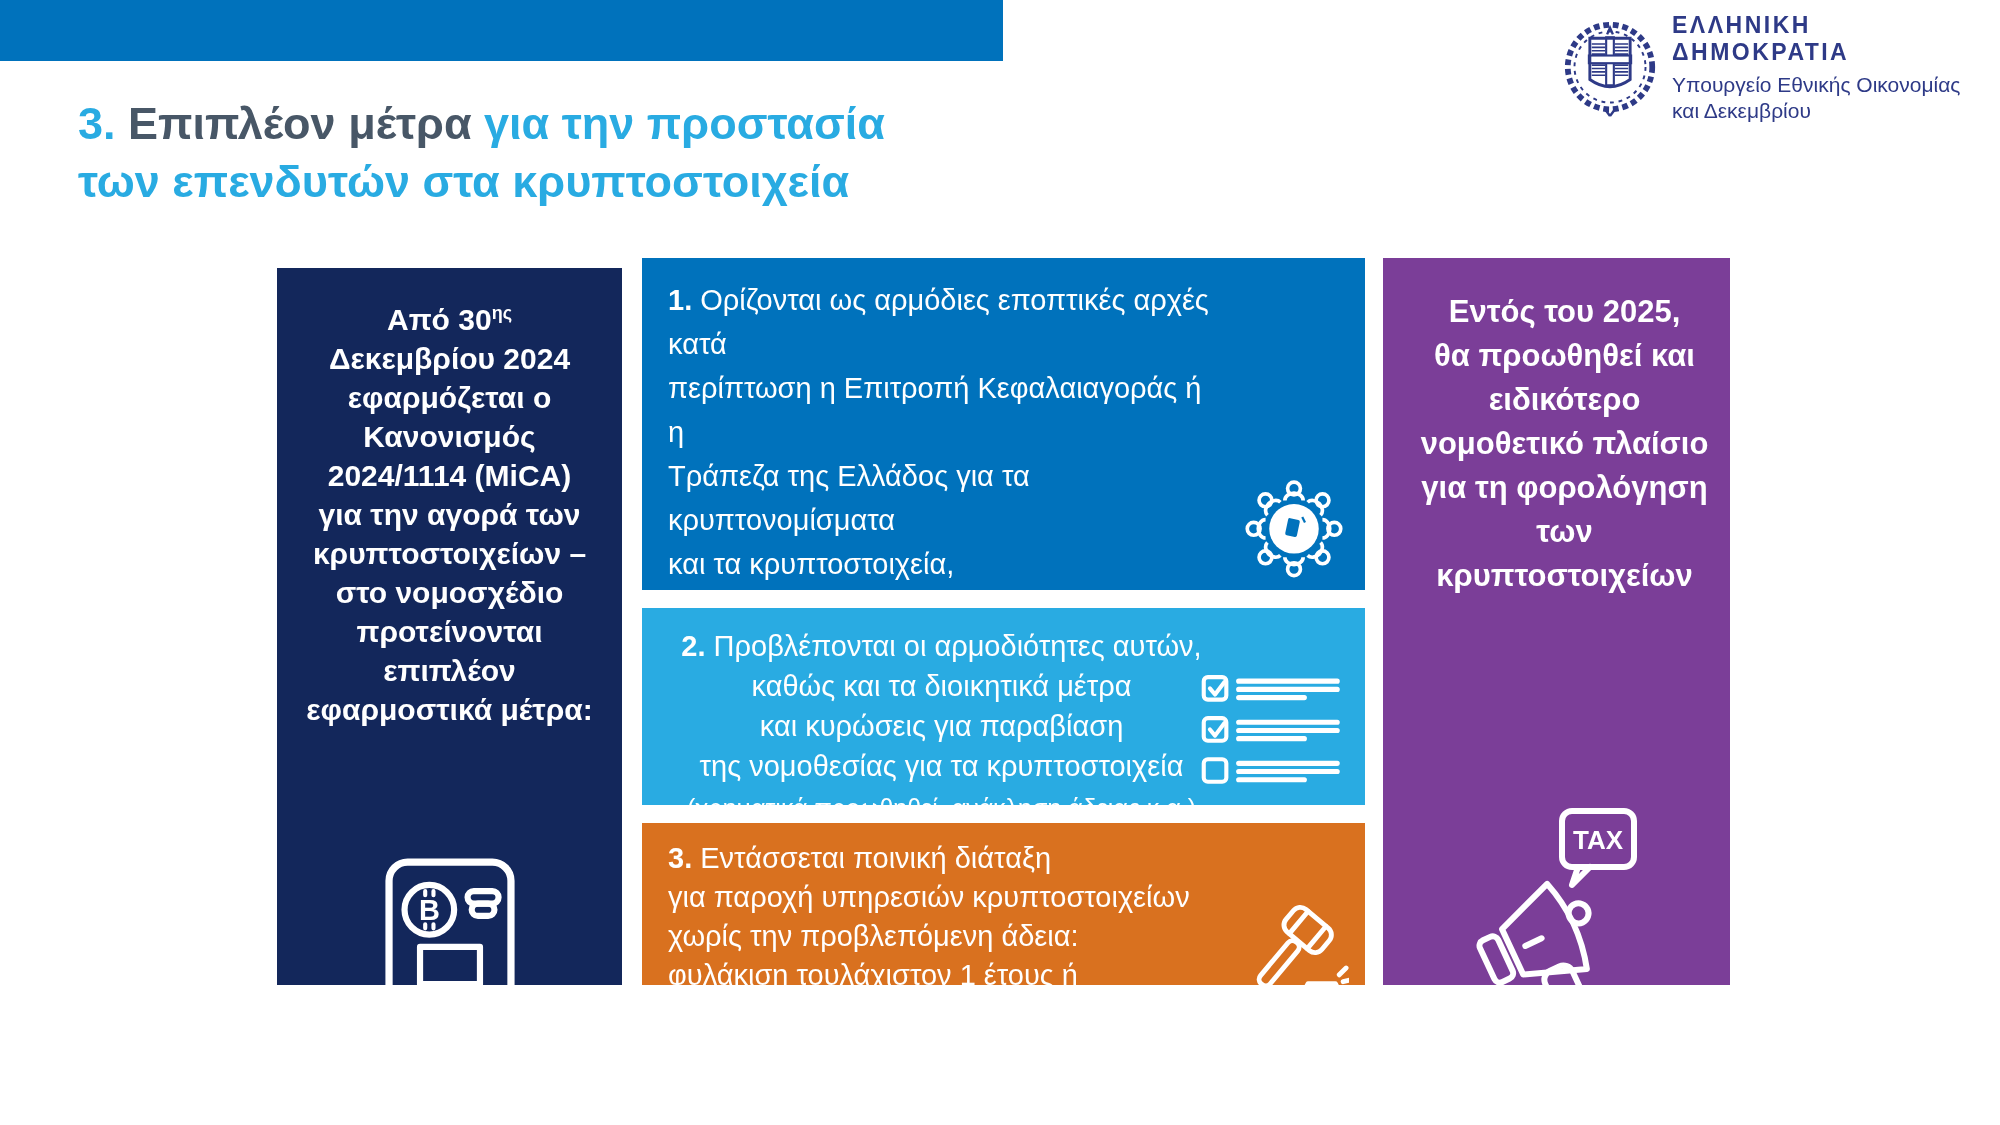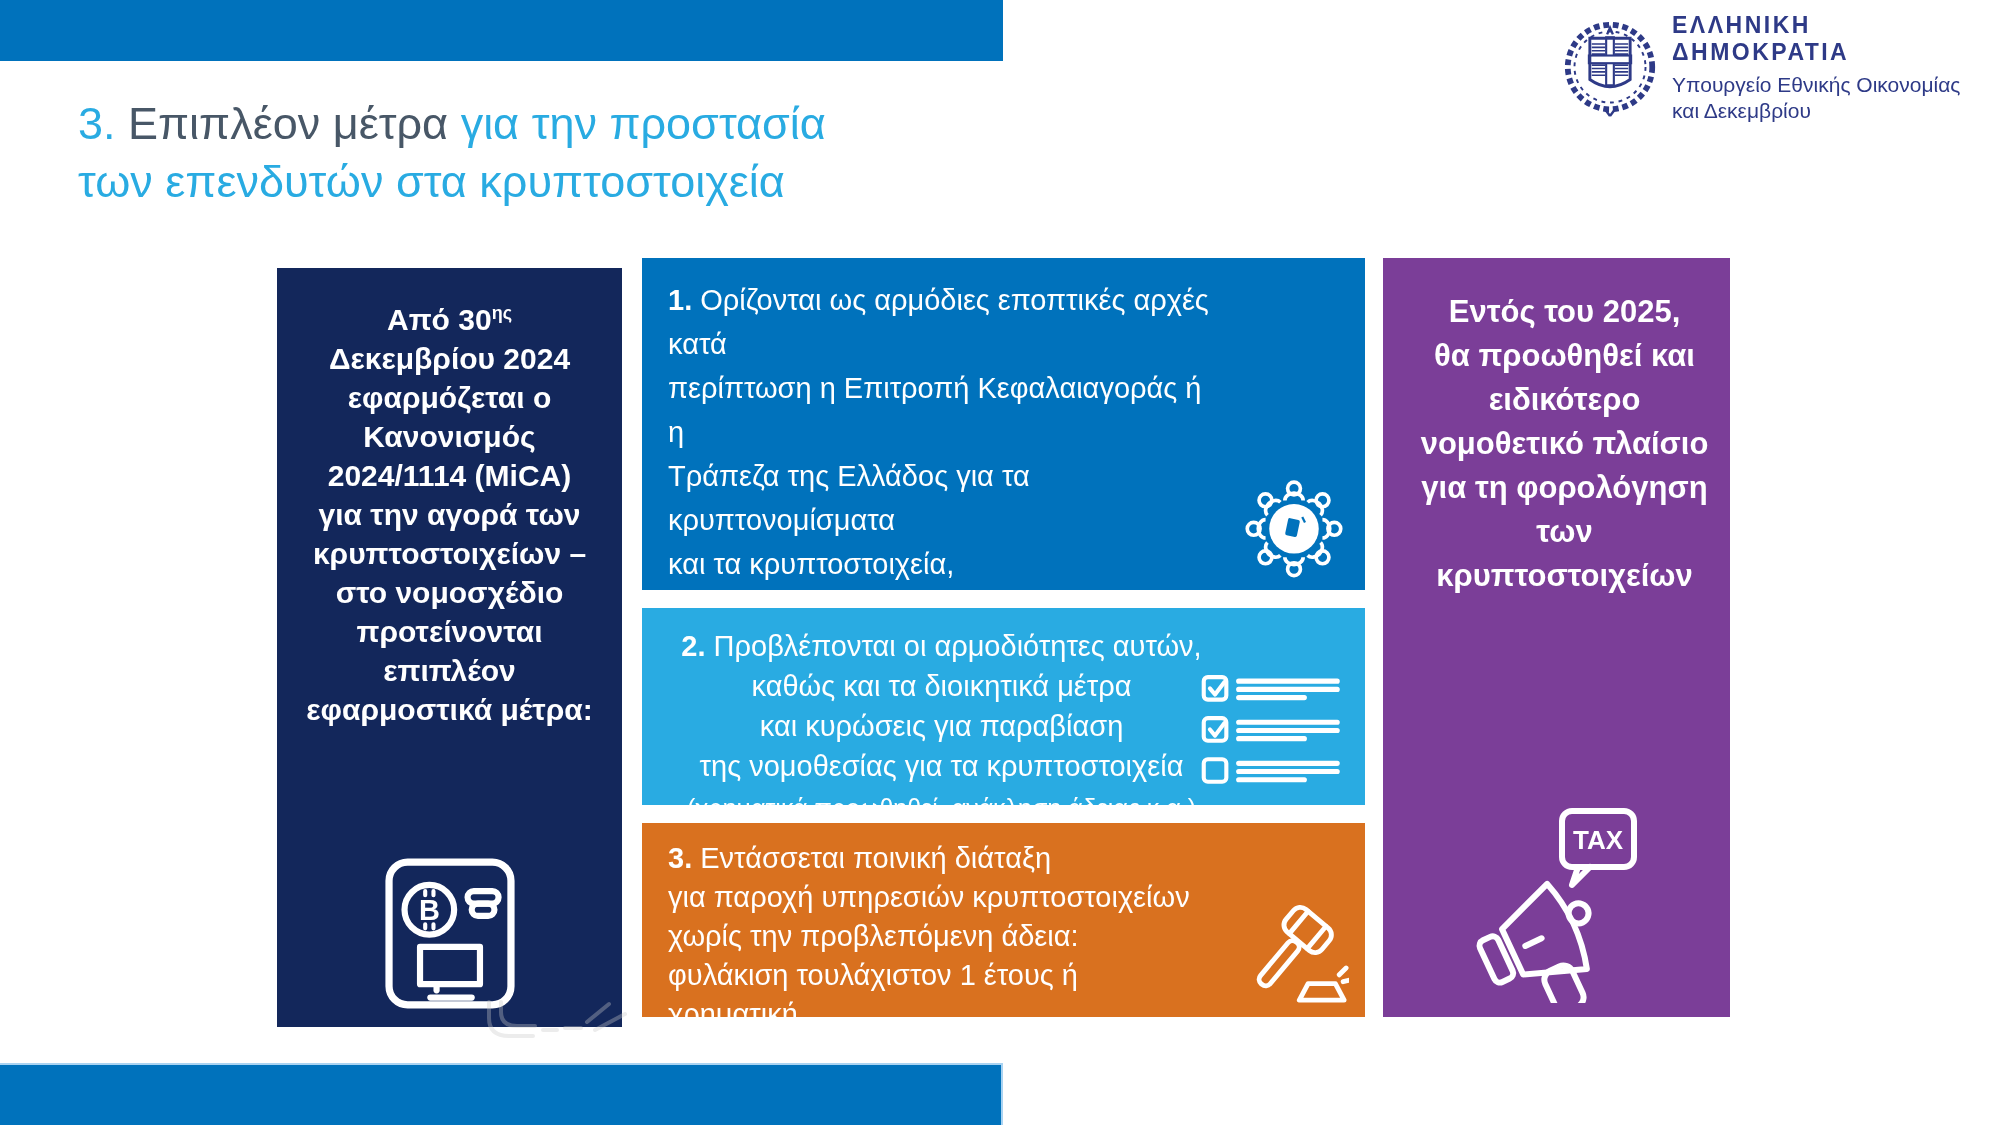--- a/index.html
+++ b/index.html
@@ -1,31 +1,31 @@
 <!DOCTYPE html>
 <html lang="el"><head>
 <meta charset="utf-8">
 <style>
   html,body{margin:0;padding:0;background:#ffffff;}
   .slide{
-    position:relative;width:2000px;height:1125px;background:#ffffff;overflow:hidden;
+    position:relative;width:2000px;height:985px;background:#ffffff;overflow:hidden;
     font-family:"Liberation Sans", sans-serif;
   }
   
   .bar-top{position:absolute;left:0;top:0;width:1003px;height:61px;background:#0072BC;}
   .bar-bottom{position:absolute;left:0;top:1063px;width:1003px;height:62px;background:#0072BC;
               border-top:2px solid #A9D3F2;border-right:2px solid #A9D3F2;box-sizing:border-box;}
   
   .gov-logo{position:absolute;left:1562px;top:10px;width:430px;height:115px;display:flex;align-items:center;gap:14px;}
   .gov-logo svg{flex:0 0 auto;}
   .gov-text{color:#2E3A87;}
   .gov-name{font-weight:bold;font-size:23px;letter-spacing:2.5px;margin-bottom:6px;}
   .gov-ministry{font-size:21px;line-height:26px;}
   
-  .page-title{position:absolute;left:78px;top:95px;width:860px;font-weight:normal;font-size:45px;line-height:58px;}
+  .page-title{position:absolute;left:78px;top:95px;width:860px;font-weight:bold;font-size:45px;line-height:58px;}
   .t-accent{color:#29ABE2;}
   .t-dark{color:#485767;}
   
   .panel{position:absolute;box-sizing:border-box;color:#ffffff;}
   .panel-left{left:277px;top:268px;width:345px;height:759px;background:#13275B;
               text-align:center;font-weight:bold;font-size:30px;line-height:39px;padding:26px 14px 0 14px;}
   .panel-right{left:1383px;top:258px;width:347px;height:759px;background:#7B3E98;
                text-align:center;font-weight:bold;font-size:31px;line-height:44px;padding:32px 20px 0 36px;}
   .panel-1{left:642px;top:258px;width:723px;height:332px;background:#0072BC;}
   .panel-2{left:642px;top:608px;width:723px;height:197px;background:#29ABE2;text-align:center;}

